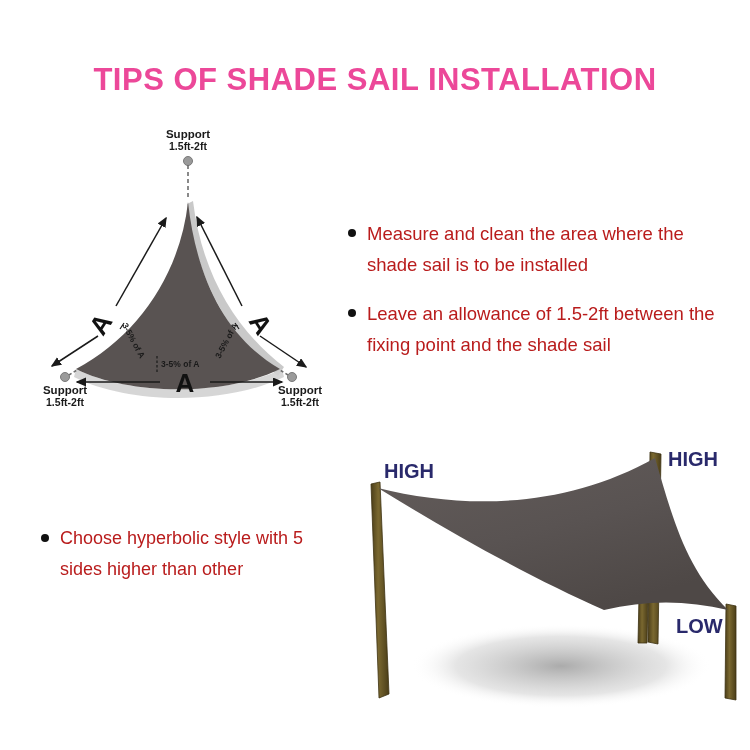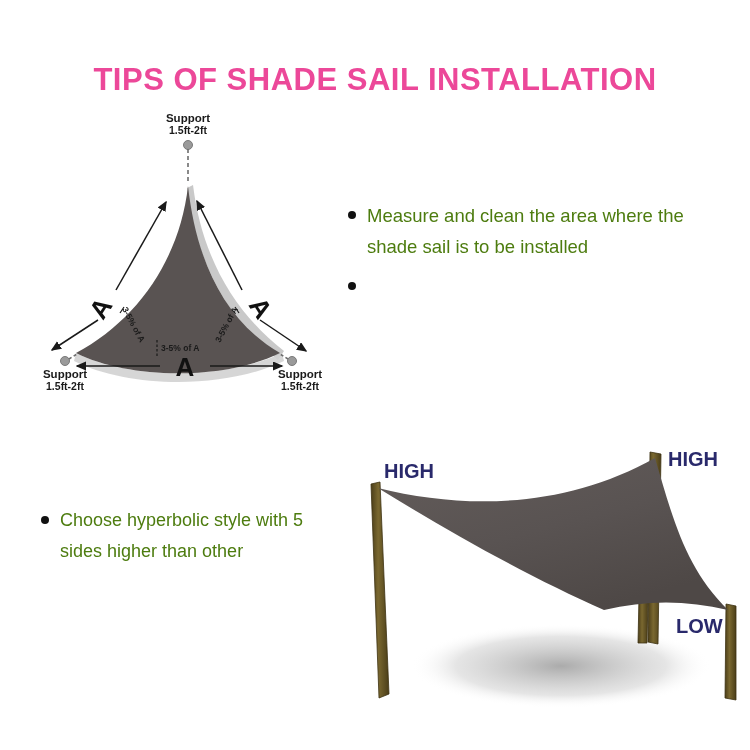--- a/index.html
+++ b/index.html
@@ -33,22 +33,23 @@
   
   .bullet-list {
     position: absolute;
     list-style: none;
     margin: 0;
     padding: 0;
   }
   .bullet-item {
     position: relative;
     padding-left: 20px;
-    color: #4d7c0f;
-    font-family: "Liberation Sans", sans-serif;
+    color: #b91c1c;
+    font-family: "Liberation Sans", sans-serif;
+    margin-top: 18px;
   }
   .bullet-dot {
     position: absolute;
     left: 1px;
     width: 8px;
     height: 8px;
     border-radius: 50%;
     background: #111111;
   }
 
@@ -69,21 +70,21 @@
     font-size: 18px;
     line-height: 31px;
   }
   #tips-left .bullet-item { margin-bottom: 8px; }
   #tips-left .bullet-dot { top: 11px; }
 
   
   #triangle-diagram {
     position: absolute;
     left: 20px;
-    top: 108px;
+    top: 124px;
     width: 340px;
     height: 300px;
   }
   #sail-diagram {
     position: absolute;
     left: 356px;
     top: 428px;
     width: 400px;
     height: 292px;
     text-decoration: underline;
@@ -167,20 +168,21 @@
     </svg>
   </div>
 
   <ul class="bullet-list" id="tips-right">
     <li class="bullet-item">
       <span class="bullet-dot"></span>
       <span>Measure and clean the area where the shade sail is to be installed</span>
     </li>
     <li class="bullet-item">
       <span class="bullet-dot"></span>
+      <span>Leave an allowance of 1.5-2ft between the fixing point and the shade sail</span>
     </li>
   </ul>
 
   <ul class="bullet-list" id="tips-left">
     <li class="bullet-item">
       <span class="bullet-dot"></span>
       <span>Choose hyperbolic style with 5 sides higher than other</span>
     </li>
   </ul>
 

